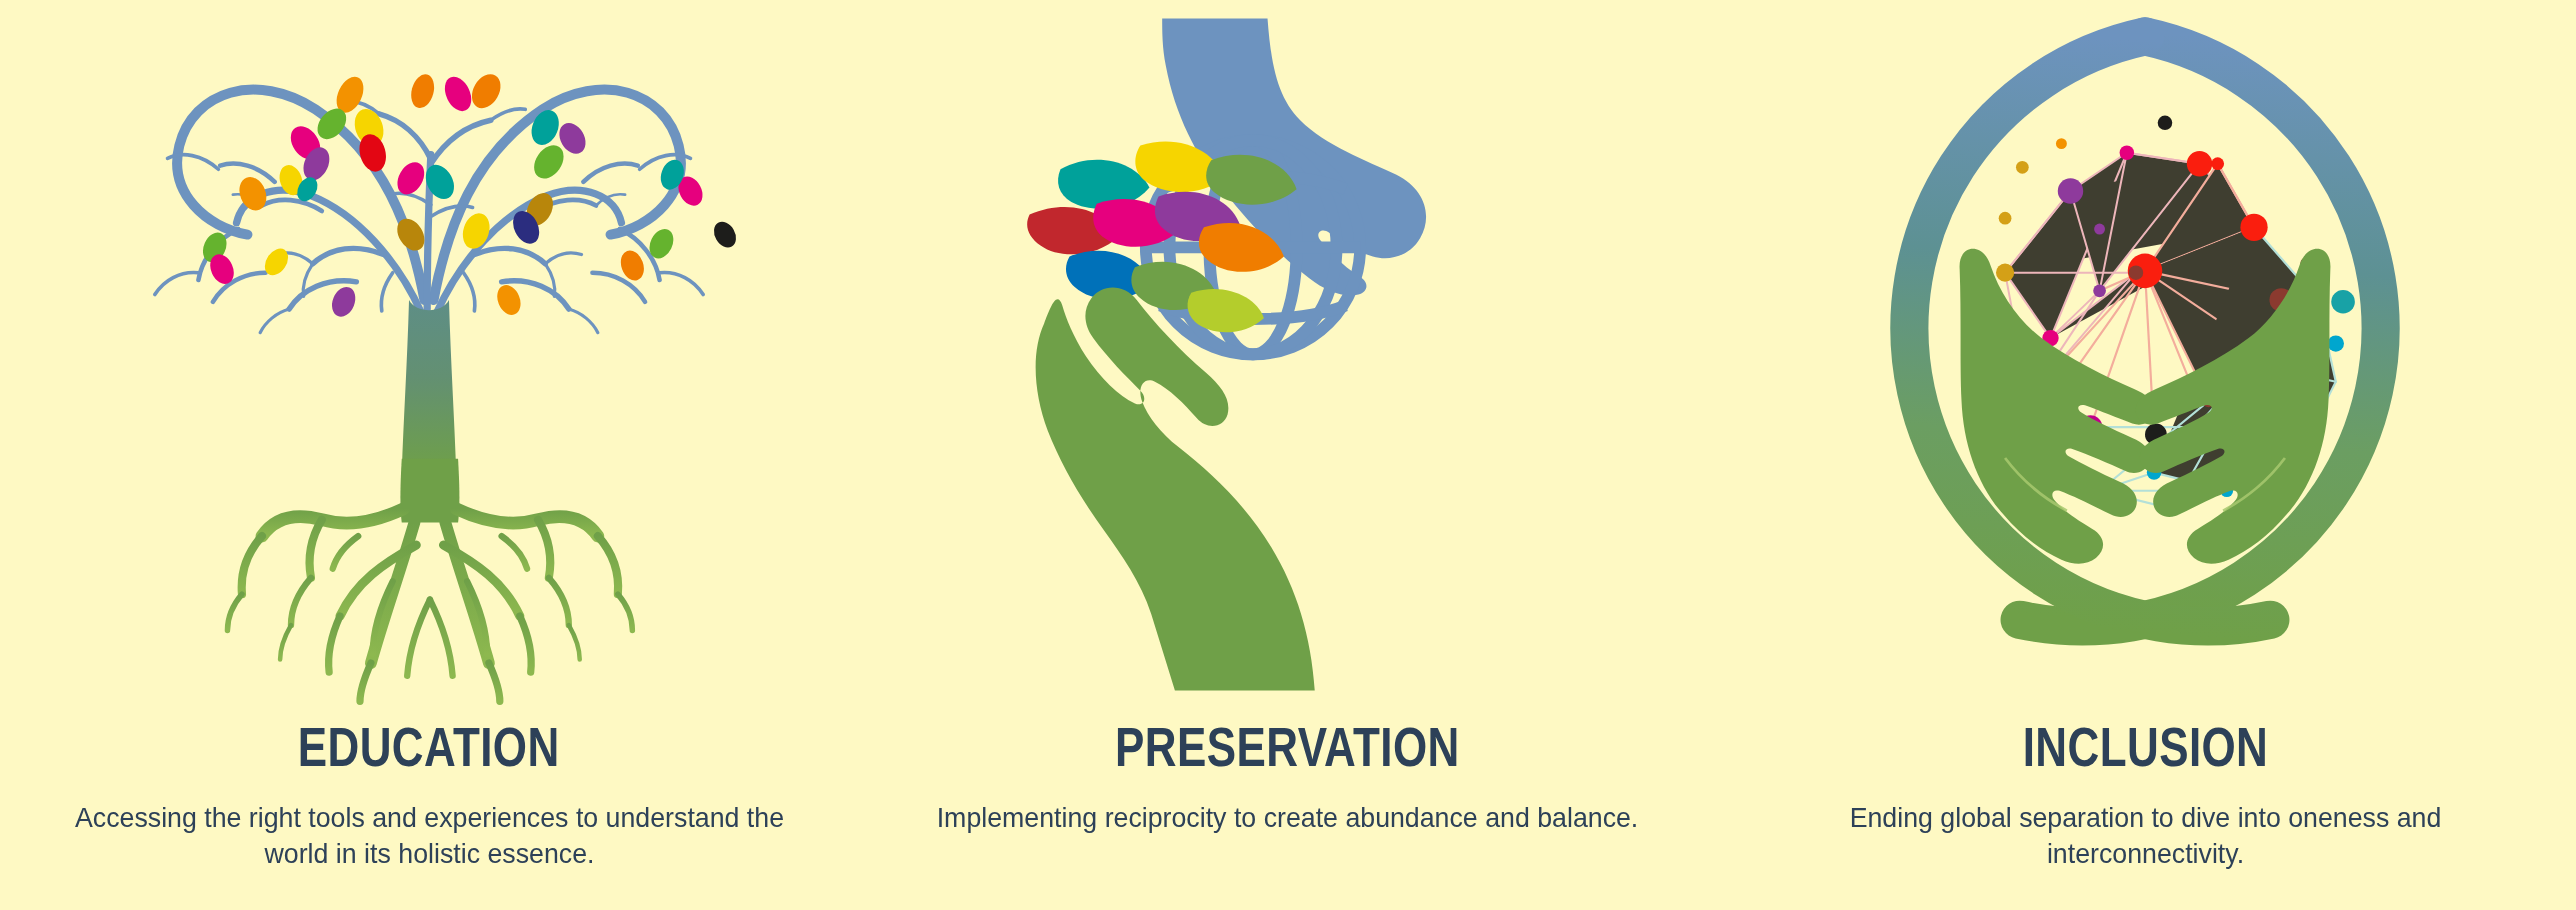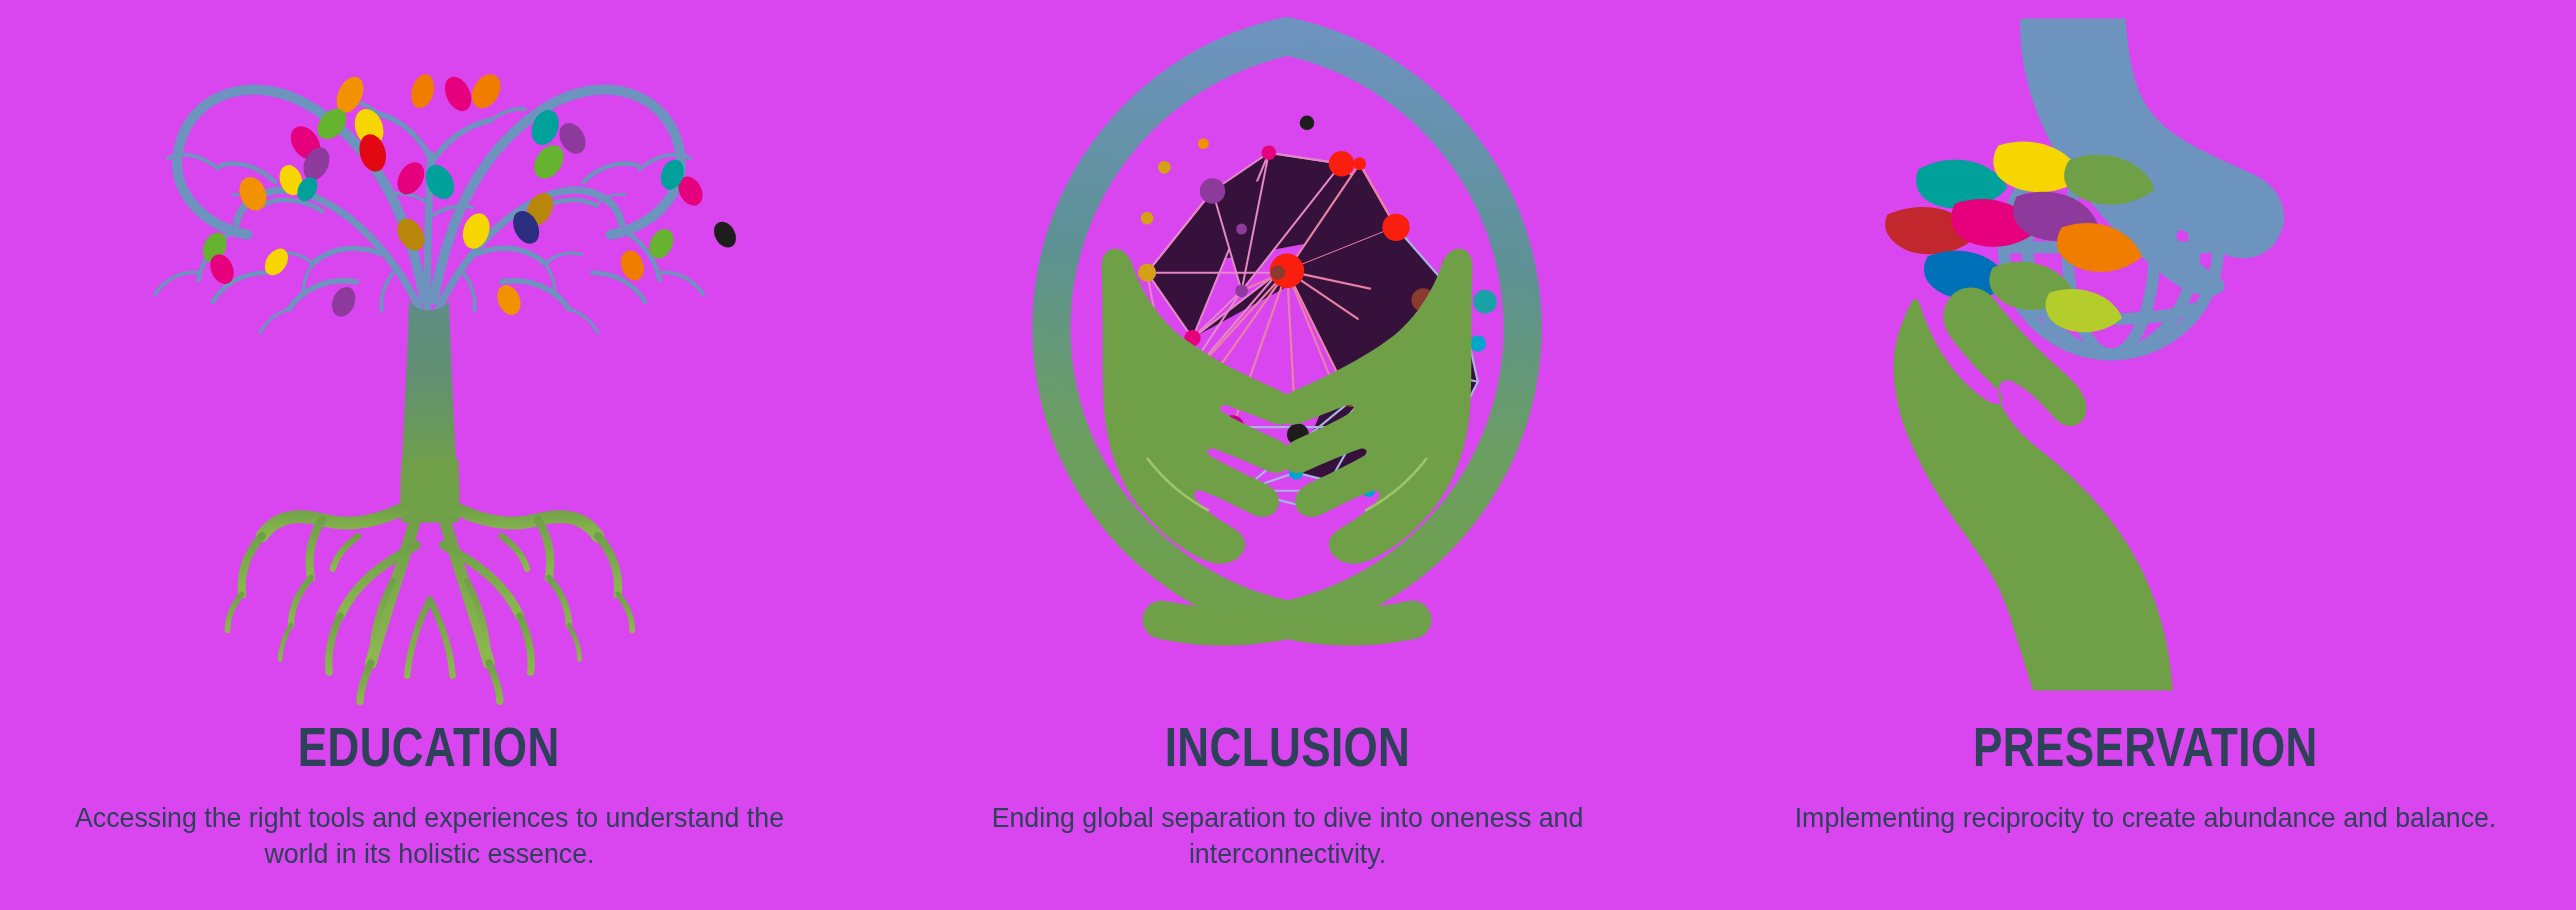--- a/index.html
+++ b/index.html
@@ -8,21 +8,21 @@
     background:#ffffff;
     font-family:"Liberation Sans", sans-serif;
     overflow:hidden;
   }
   .values-section {
     width:2576px; height:910px;
     display:flex;
     flex-direction:row;
     align-items:flex-start;
     justify-content:flex-start;
-    background:#d946ef;
+    background:#fef9c3;
   }
   .value-card {
     width:858px; height:910px;
     display:flex;
     flex-direction:column;
     align-items:center;
     position:relative;
   }
   .illustration {
     width:100%;
@@ -191,20 +191,74 @@
           <path d="M381 660 C 396 690 404 718 406 744" stroke-width="7"></path>
           <path d="M228 688 C 220 702 216 714 216 726" stroke-width="5"></path>
           <path d="M534 688 C 542 702 546 714 546 726" stroke-width="5"></path>
           <path d="M302 590 C 288 600 278 612 274 626" stroke-width="7"></path>
           <path d="M460 590 C 474 600 484 612 488 626" stroke-width="7"></path>
         </g>
       </svg>
     </div>
     <div class="card-title">EDUCATION</div>
     <div class="card-desc">Accessing the right tools and experiences to understand the world in its holistic essence.</div>
+  </div>
+
+  <div class="value-card">
+    <div class="illustration">
+      <svg width="563" height="718" viewBox="0 0 620 790" aria-hidden="true">
+
+        <g fill="#6d93bf">
+          <path d="M172 20 L 288 20 C 292 74 300 108 324 132 C 352 160 396 176 430 192
+                   C 462 208 470 238 456 262 C 446 280 424 288 404 282
+                   C 388 278 372 268 356 256 C 348 250 340 256 346 264
+                   C 360 282 376 296 392 306 C 400 312 398 322 388 324
+                   C 372 328 352 320 334 306 C 300 280 268 246 240 210
+                   C 210 172 186 126 176 72 C 172 52 172 34 172 20 Z"></path>
+        </g>
+
+        <g stroke="#6d93bf" fill="none" stroke-width="13">
+          <circle cx="272" cy="272" r="118"></circle>
+          <ellipse cx="272" cy="272" rx="48" ry="118"></ellipse>
+          <ellipse cx="272" cy="272" rx="92" ry="118"></ellipse>
+          <path d="M154 272 L 390 272"></path>
+          <path d="M170 208 C 220 188 324 188 374 208"></path>
+          <path d="M170 336 C 220 356 324 356 374 336"></path>
+        </g>
+
+        <g>
+          <path d="M60 186 C 96 166 142 176 158 206 C 138 230 98 236 72 222 C 58 214 54 200 60 186 Z" fill="#00a19a"></path>
+          <path d="M148 160 C 190 146 232 166 240 196 C 214 216 174 216 152 198 C 140 188 140 172 148 160 Z" fill="#f6d500"></path>
+          <path d="M226 176 C 268 160 310 178 320 208 C 294 230 252 230 230 212 C 218 202 218 188 226 176 Z" fill="#6fa048"></path>
+          <path d="M26 236 C 66 218 110 230 124 260 C 102 282 60 286 38 270 C 24 260 20 248 26 236 Z" fill="#c1272d"></path>
+          <path d="M100 224 C 140 210 180 226 190 254 C 166 276 126 276 106 260 C 94 250 94 236 100 224 Z" fill="#e6007e"></path>
+          <path d="M168 216 C 208 202 248 218 258 248 C 234 270 194 270 174 252 C 162 242 162 228 168 216 Z" fill="#8e3a9c"></path>
+          <path d="M218 250 C 258 236 296 254 306 282 C 282 304 242 304 222 286 C 210 276 210 262 218 250 Z" fill="#f07d00"></path>
+          <path d="M70 282 C 110 266 150 282 160 312 C 136 334 96 334 76 316 C 64 306 64 292 70 282 Z" fill="#0071b9"></path>
+          <path d="M142 294 C 182 278 222 296 232 324 C 208 346 168 346 148 328 C 136 318 136 304 142 294 Z" fill="#6fa048"></path>
+          <path d="M204 322 C 240 310 276 326 284 350 C 262 370 226 370 208 354 C 198 344 198 332 204 322 Z" fill="#b4cd2c"></path>
+        </g>
+
+        <g fill="#6fa048">
+          <path d="M42 356 C 28 386 30 432 46 474 C 60 510 82 548 108 584
+                   C 128 612 148 640 160 676 L 186 760 L 340 760
+                   C 336 700 320 648 292 602 C 264 556 226 520 190 492
+                   C 170 476 156 458 150 442 C 144 426 152 414 164 420
+                   C 180 428 196 444 210 460 C 222 474 240 470 244 456
+                   C 248 440 238 426 220 410 C 190 384 164 356 144 330
+                   C 130 312 106 312 94 328 C 84 342 86 358 96 372
+                   C 112 394 132 414 148 430 C 156 438 152 448 142 444
+                   C 124 436 104 416 88 392 C 74 370 66 350 62 336
+                   C 56 318 48 340 42 356 Z"></path>
+        </g>
+        <g stroke="#ffffff" stroke-width="0" fill="none"></g>
+      </svg>
+    </div>
+    <div class="card-title">PRESERVATION</div>
+    <div class="card-desc">Implementing reciprocity to create abundance and balance.</div>
   </div>
 
   <div class="value-card">
     <div class="illustration">
       <svg width="636" height="718" viewBox="0 0 700 790" aria-hidden="true">
         <defs>
           <linearGradient id="ringGrad" x1="0.5" y1="0" x2="0.45" y2="1">
             <stop offset="0%" stop-color="#6d93bf"></stop>
             <stop offset="38%" stop-color="#5d9193"></stop>
             <stop offset="68%" stop-color="#6b9e62"></stop>
@@ -337,68 +391,14 @@
         <g stroke="#a8c96f" stroke-width="3" fill="none" opacity="0.85">
           <path d="M196 504 C 214 528 238 548 264 562"></path>
           <path d="M504 504 C 486 528 462 548 436 562"></path>
         </g>
       </svg>
     </div>
     <div class="card-title">INCLUSION</div>
     <div class="card-desc">Ending global separation to dive into oneness and interconnectivity.</div>
   </div>
 
-  <div class="value-card">
-    <div class="illustration">
-      <svg width="563" height="718" viewBox="0 0 620 790" aria-hidden="true">
-
-        <g fill="#6d93bf">
-          <path d="M172 20 L 288 20 C 292 74 300 108 324 132 C 352 160 396 176 430 192
-                   C 462 208 470 238 456 262 C 446 280 424 288 404 282
-                   C 388 278 372 268 356 256 C 348 250 340 256 346 264
-                   C 360 282 376 296 392 306 C 400 312 398 322 388 324
-                   C 372 328 352 320 334 306 C 300 280 268 246 240 210
-                   C 210 172 186 126 176 72 C 172 52 172 34 172 20 Z"></path>
-        </g>
-
-        <g stroke="#6d93bf" fill="none" stroke-width="13">
-          <circle cx="272" cy="272" r="118"></circle>
-          <ellipse cx="272" cy="272" rx="48" ry="118"></ellipse>
-          <ellipse cx="272" cy="272" rx="92" ry="118"></ellipse>
-          <path d="M154 272 L 390 272"></path>
-          <path d="M170 208 C 220 188 324 188 374 208"></path>
-          <path d="M170 336 C 220 356 324 356 374 336"></path>
-        </g>
-
-        <g>
-          <path d="M60 186 C 96 166 142 176 158 206 C 138 230 98 236 72 222 C 58 214 54 200 60 186 Z" fill="#00a19a"></path>
-          <path d="M148 160 C 190 146 232 166 240 196 C 214 216 174 216 152 198 C 140 188 140 172 148 160 Z" fill="#f6d500"></path>
-          <path d="M226 176 C 268 160 310 178 320 208 C 294 230 252 230 230 212 C 218 202 218 188 226 176 Z" fill="#6fa048"></path>
-          <path d="M26 236 C 66 218 110 230 124 260 C 102 282 60 286 38 270 C 24 260 20 248 26 236 Z" fill="#c1272d"></path>
-          <path d="M100 224 C 140 210 180 226 190 254 C 166 276 126 276 106 260 C 94 250 94 236 100 224 Z" fill="#e6007e"></path>
-          <path d="M168 216 C 208 202 248 218 258 248 C 234 270 194 270 174 252 C 162 242 162 228 168 216 Z" fill="#8e3a9c"></path>
-          <path d="M218 250 C 258 236 296 254 306 282 C 282 304 242 304 222 286 C 210 276 210 262 218 250 Z" fill="#f07d00"></path>
-          <path d="M70 282 C 110 266 150 282 160 312 C 136 334 96 334 76 316 C 64 306 64 292 70 282 Z" fill="#0071b9"></path>
-          <path d="M142 294 C 182 278 222 296 232 324 C 208 346 168 346 148 328 C 136 318 136 304 142 294 Z" fill="#6fa048"></path>
-          <path d="M204 322 C 240 310 276 326 284 350 C 262 370 226 370 208 354 C 198 344 198 332 204 322 Z" fill="#b4cd2c"></path>
-        </g>
-
-        <g fill="#6fa048">
-          <path d="M42 356 C 28 386 30 432 46 474 C 60 510 82 548 108 584
-                   C 128 612 148 640 160 676 L 186 760 L 340 760
-                   C 336 700 320 648 292 602 C 264 556 226 520 190 492
-                   C 170 476 156 458 150 442 C 144 426 152 414 164 420
-                   C 180 428 196 444 210 460 C 222 474 240 470 244 456
-                   C 248 440 238 426 220 410 C 190 384 164 356 144 330
-                   C 130 312 106 312 94 328 C 84 342 86 358 96 372
-                   C 112 394 132 414 148 430 C 156 438 152 448 142 444
-                   C 124 436 104 416 88 392 C 74 370 66 350 62 336
-                   C 56 318 48 340 42 356 Z"></path>
-        </g>
-        <g stroke="#ffffff" stroke-width="0" fill="none"></g>
-      </svg>
-    </div>
-    <div class="card-title">PRESERVATION</div>
-    <div class="card-desc">Implementing reciprocity to create abundance and balance.</div>
-  </div>
-
 </div>
 
 
 </body></html>

